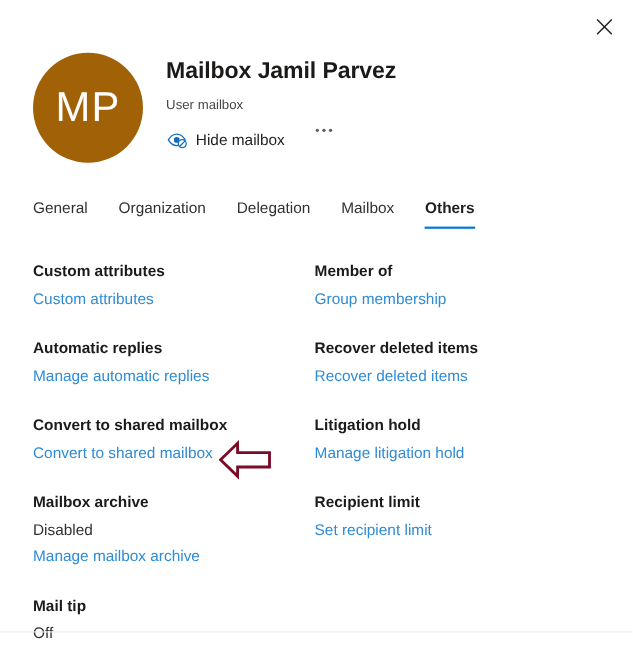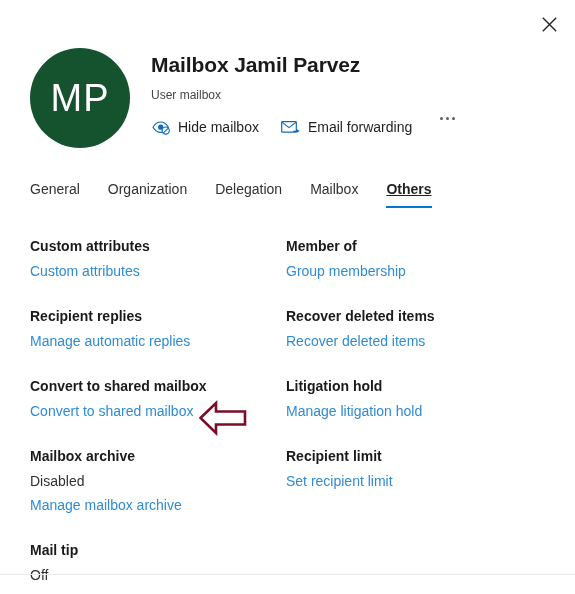--- a/index.html
+++ b/index.html
@@ -39,21 +39,21 @@
     top: 48px;
     left: 30px;
     right: 20px;
     display: flex;
     align-items: flex-start;
   }
   .avatar {
     width: 100px;
     height: 100px;
     border-radius: 50%;
-    background: #14532d;
+    background: #a16207;
     color: #ffffff;
     display: flex;
     align-items: center;
     justify-content: center;
     font-size: 38px;
     font-weight: 400;
     letter-spacing: 1px;
     flex: 0 0 auto;
     user-select: none;
   }
@@ -140,21 +140,20 @@
     position: relative;
     white-space: nowrap;
     background: transparent;
     border: none;
     font-family: inherit;
     line-height: 19px;
   }
   .tab.active {
     font-weight: bold;
     color: #201f1e;
-    text-decoration: underline;
   }
   .tab.active::after {
     content: "";
     position: absolute;
     left: 0;
     right: 0;
     bottom: 0;
     height: 2px;
     background: #0078d4;
   }
@@ -245,31 +244,20 @@
           <svg width="19" height="15" viewBox="0 0 19 15" aria-hidden="true">
             <path d="M1 7.2 C3.2 3.6 6 2 8.7 2 C11.4 2 14.2 3.6 16.4 7.2 C14.2 10.8 11.4 12.4 8.7 12.4 C6 12.4 3.2 10.8 1 7.2 Z" fill="none" stroke="#0f6cbd" stroke-width="1.2"></path>
             <circle cx="8.7" cy="7.2" r="2.6" fill="#0f6cbd"></circle>
             <circle cx="13.7" cy="10.6" r="3.6" fill="#ffffff" stroke="#0f6cbd" stroke-width="1.2"></circle>
             <line x1="11.4" y1="12.9" x2="16.0" y2="8.3" stroke="#0f6cbd" stroke-width="1.2"></line>
           </svg>
         </span>
         <span class="cmd-label">Hide mailbox</span>
       </button>
 
-      <button class="cmd-item">
-        <span class="cmd-icon">
-          <svg width="19" height="15" viewBox="0 0 19 15" aria-hidden="true">
-            <rect x="0.7" y="1.6" width="14.6" height="10.6" rx="0.8" fill="#ffffff" stroke="#0f6cbd" stroke-width="1.2"></rect>
-            <polyline points="0.9,2.1 8.0,7.6 15.1,2.1" fill="none" stroke="#0f6cbd" stroke-width="1.2"></polyline>
-            <path d="M12.2 11.4 h3.4 v-2.0" fill="none" stroke="#0f6cbd" stroke-width="1.2"></path>
-            <polygon points="15.6,12.9 18.6,10.9 15.6,8.9" fill="#0f6cbd"></polygon>
-          </svg>
-        </span>
-        <span class="cmd-label">Email forwarding</span>
-      </button>
 
       <div class="cmd-overflow">
         <span></span>
         <span></span>
         <span></span>
       </div>
 
     </div>
   </div>
 </div>
@@ -288,21 +276,21 @@
     <div class="cell">
       <div class="cell-title">Custom attributes</div>
       <a class="cell-link">Custom attributes</a>
     </div>
     <div class="cell">
       <div class="cell-title">Member of</div>
       <a class="cell-link">Group membership</a>
     </div>
 
     <div class="cell">
-      <div class="cell-title">Recipient replies</div>
+      <div class="cell-title">Automatic replies</div>
       <a class="cell-link">Manage automatic replies</a>
     </div>
     <div class="cell">
       <div class="cell-title">Recover deleted items</div>
       <a class="cell-link">Recover deleted items</a>
     </div>
 
     <div class="cell">
       <div class="cell-title">Convert to shared mailbox</div>
       <a class="cell-link">Convert to shared mailbox</a>

